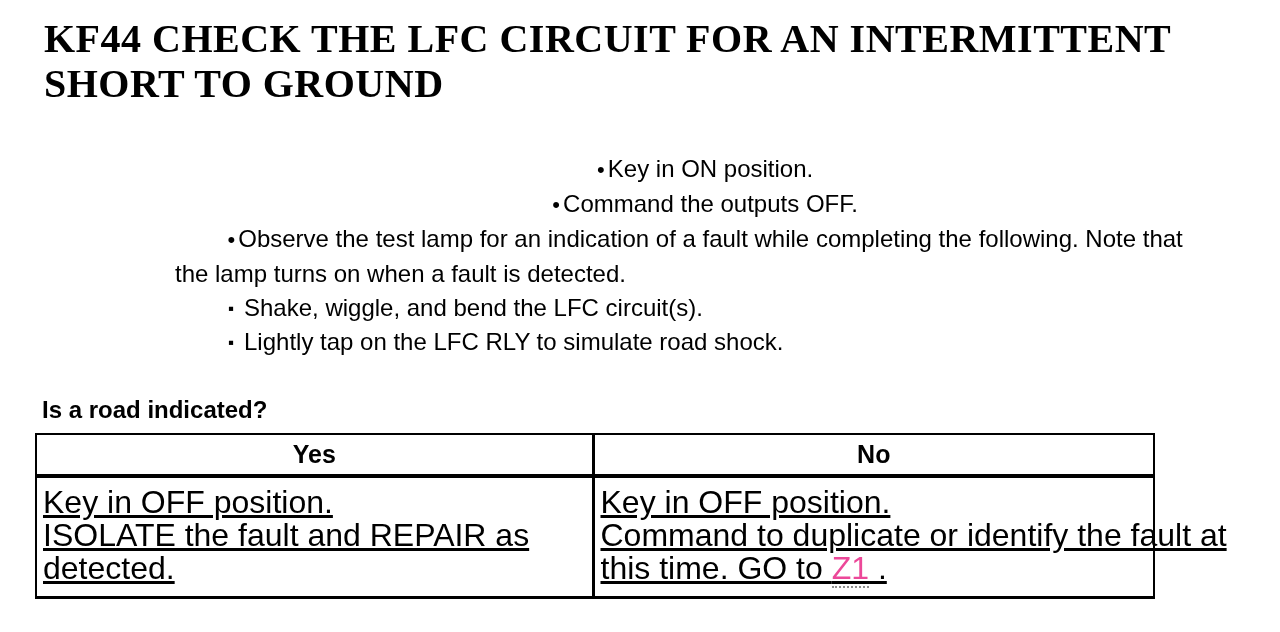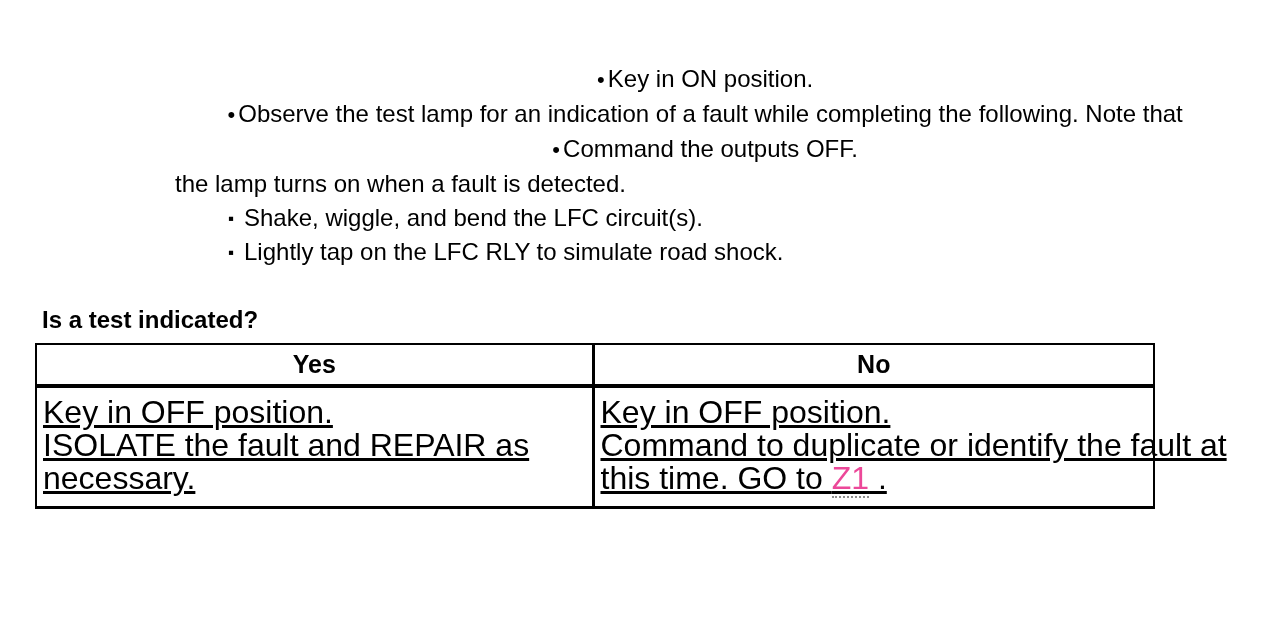--- a/index.html
+++ b/index.html
@@ -102,65 +102,66 @@
     text-decoration: none;
     border-bottom: 2px dotted #8c8c8c;
     cursor: pointer;
   }
 </style>
 </head>
 <body>
 
 <div class="page">
 
+  <h1 class="title">KF44 CHECK THE LFC CIRCUIT FOR AN INTERMITTENT SHORT TO GROUND</h1>
 
   <div class="instructions">
 
     <div class="bullet">
       <span class="dot">•</span><span>Key in ON position.</span>
     </div>
 
     <div class="bullet">
-      <span class="dot">•</span><span>Observe the test lamp for an indication of a fault while completing the following. Note that</span>
+      <span class="dot">•</span><span>Command the outputs OFF.</span>
     </div>
 
     <div class="bullet">
-      <span class="dot">•</span><span>Command the outputs OFF.</span>
+      <span class="dot">•</span><span>Observe the test lamp for an indication of a fault while completing the following. Note that</span>
     </div>
     <div class="bullet-cont">the lamp turns on when a fault is detected.</div>
 
     <div class="sub-bullet">
       <span class="sq">▪</span><span>Shake, wiggle, and bend the LFC circuit(s).</span>
     </div>
 
     <div class="sub-bullet">
       <span class="sq">▪</span><span>Lightly tap on the LFC RLY to simulate road shock.</span>
     </div>
 
   </div>
 
-  <div class="question">Is a test indicated?</div>
+  <div class="question">Is a road indicated?</div>
 
   <table class="decision">
     <colgroup>
       <col style="width:557px">
       <col style="width:561px">
     </colgroup>
     <thead>
       <tr>
         <th class="col-yes">Yes</th>
         <th class="col-no">No</th>
       </tr>
     </thead>
     <tbody>
       <tr>
         <td class="col-yes">
           <div class="cell-line">Key in OFF position.</div>
           <div class="cell-line">ISOLATE the fault and REPAIR as</div>
-          <div class="cell-line">necessary.</div>
+          <div class="cell-line">detected.</div>
         </td>
         <td class="col-no">
           <div class="cell-line">Key in OFF position.</div>
           <div class="cell-line">Command to duplicate or identify the fault at</div>
           <div class="cell-line">
             <span>this time. GO to </span><a href="#" class="ref-link">Z1</a><span> .</span>
           </div>
         </td>
       </tr>
     </tbody>

